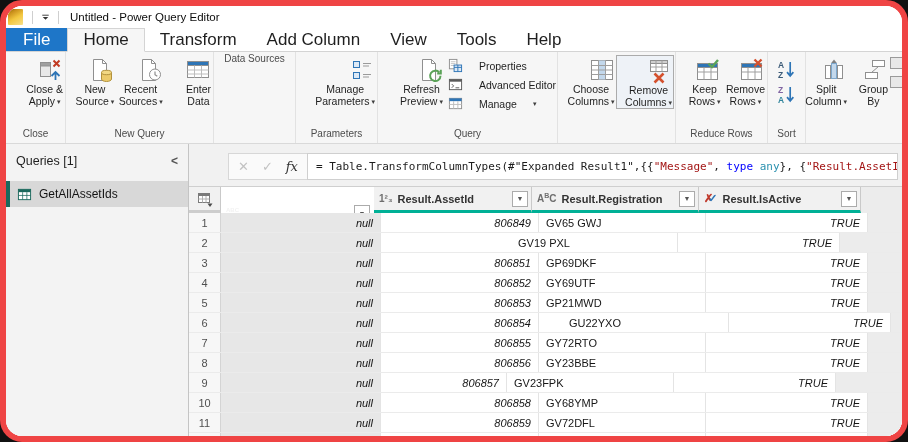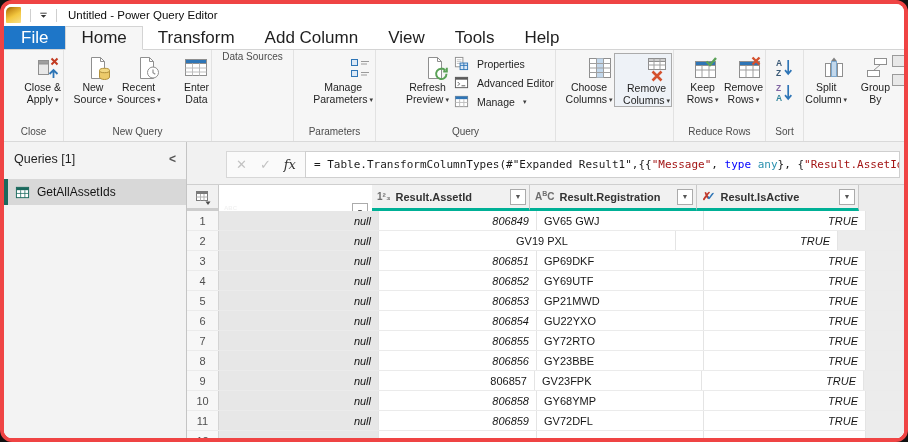--- a/index.html
+++ b/index.html
@@ -1,19 +1,19 @@
 <!DOCTYPE html>
 <html><head>
 <meta charset="utf-8">
 <style>
   html,body{margin:0;padding:0;background:#111;}
   *{box-sizing:border-box;}
   .window{
-    width:908px;height:442px;background:#fff;border:4px solid #ef4444;
-    border-radius:12px;overflow:hidden;position:relative;
+    width:908px;height:442px;background:#fff;border:6px solid #ef4444;
+    border-radius:22px;overflow:hidden;position:relative;
     font-family:"Liberation Sans",sans-serif;-webkit-font-smoothing:antialiased;
   }
   
   .titlebar{height:22px;display:flex;align-items:center;background:#fff;}
   .app-icon{width:15px;height:16px;margin:0 4px 0 2px;flex:none;
     background:linear-gradient(150deg,#8a5a00 0%,#c98f1b 22%,#f3c73f 55%,#f8e08a 100%);
     border-radius:5px 1px 1px 1px;}
   .tsep{width:1px;height:13px;background:#cfcfcf;margin:0 5px;flex:none;}
   .qat{width:15px;height:15px;display:flex;align-items:center;justify-content:center;flex:none;}
   .qat svg{width:11px;height:11px;}
@@ -37,21 +37,21 @@
   .rgroup[data-name="ribbon-group-transform"]{flex:1;border-right:none;}
   .rrow{flex:1;display:flex;align-items:stretch;justify-content:center;padding:3px 1px 0;}
   .rglabel{height:16px;line-height:14px;text-align:center;font-size:10px;color:#4c4c4c;white-space:nowrap;}
   .rbtn{flex:1;display:flex;flex-direction:column;align-items:flex-end;padding:2px 1px 0;min-width:0;}
   .rbtn.hl{border:1px solid #ababab;background:#eef2f7;}
   .ricon{width:26px;height:26px;display:block;margin-bottom:1px;flex:none;}
   .ricon svg{width:26px;height:26px;display:block;}
   .rlab{font-size:10.5px;line-height:11.5px;color:#1f1f1f;text-align:center;white-space:nowrap;}
   .dd{font-size:7px;color:#3c3c3c;vertical-align:1px;}
   .sstack{display:flex;flex-direction:column;justify-content:flex-start;padding:3px 0 0 4px;gap:4px;}
-  .sbtn{display:flex;align-items:center;gap:8px;font-size:10.5px;color:#1f1f1f;white-space:nowrap;}
+  .sbtn{display:flex;align-items:center;gap:16px;font-size:10.5px;color:#1f1f1f;white-space:nowrap;}
   .sicon{width:15px;height:15px;flex:none;}
   .sicon svg{width:15px;height:15px;display:block;}
   .sortstack{display:flex;flex-direction:column;gap:5px;padding-top:4px;align-items:center;flex:1;}
   .sortbtn{width:24px;height:20px;display:flex;align-items:center;justify-content:center;}
   .sicon16{width:19px;height:19px;}
   .sicon16 svg{width:19px;height:19px;display:block;}
   .ribbon-sliver{width:12px;flex:none;display:flex;flex-direction:column;gap:7px;padding-top:5px;overflow:hidden;}
   .sliv{width:16px;height:12px;background:#e8e8e8;border:1px solid #9a9a9a;flex:none;}
   
   .content{display:flex;height:300px;background:#f1f1f1;}
@@ -509,21 +509,21 @@
               <div class="gc selcol" data-name="cell-message" style="width: 160px; justify-content: flex-end; font-style: italic;">null</div>
               <div class="gc" data-name="cell-result-assetid" style="width: 158px; justify-content: flex-end; font-style: italic; padding-left: 48px;">806853</div>
               <div class="gc" data-name="cell-result-registration" style="width: 167px; justify-content: flex-start;">GP21MWD</div>
               <div class="gc" data-name="cell-result-isactive" style="width: 162px; justify-content: flex-end; font-style: italic;">TRUE</div>
               <div class="gc-fill" data-name="row-filler"></div>
             </div>
             <div class="grow" data-name="table-row">
               <div class="gc-num" data-name="row-number">6</div>
               <div class="gc selcol" data-name="cell-message" style="width: 160px; justify-content: flex-end; font-style: italic;">null</div>
               <div class="gc" data-name="cell-result-assetid" style="width: 158px; justify-content: flex-end; font-style: italic;">806854</div>
-              <div class="gc" data-name="cell-result-registration" style="width: 167px; justify-content: flex-start;">GU22YXO</div>
+              <div class="gc" data-name="cell-result-registration" style="width: 167px; justify-content: flex-start; margin-left: 23px;">GU22YXO</div>
               <div class="gc" data-name="cell-result-isactive" style="width: 162px; justify-content: flex-end; font-style: italic;">TRUE</div>
               <div class="gc-fill" data-name="row-filler"></div>
             </div>
             <div class="grow" data-name="table-row">
               <div class="gc-num" data-name="row-number">7</div>
               <div class="gc selcol" data-name="cell-message" style="width: 160px; justify-content: flex-end; font-style: italic;">null</div>
               <div class="gc" data-name="cell-result-assetid" style="width: 158px; justify-content: flex-end; font-style: italic;">806855</div>
               <div class="gc" data-name="cell-result-registration" style="width: 167px; justify-content: flex-start;">GY72RTO</div>
               <div class="gc" data-name="cell-result-isactive" style="width: 162px; justify-content: flex-end; font-style: italic;">TRUE</div>
               <div class="gc-fill" data-name="row-filler"></div>
@@ -532,21 +532,21 @@
               <div class="gc-num" data-name="row-number">8</div>
               <div class="gc selcol" data-name="cell-message" style="width: 160px; justify-content: flex-end; font-style: italic;">null</div>
               <div class="gc" data-name="cell-result-assetid" style="width: 158px; justify-content: flex-end; font-style: italic;">806856</div>
               <div class="gc" data-name="cell-result-registration" style="width: 167px; justify-content: flex-start;">GY23BBE</div>
               <div class="gc" data-name="cell-result-isactive" style="width: 162px; justify-content: flex-end; font-style: italic;">TRUE</div>
               <div class="gc-fill" data-name="row-filler"></div>
             </div>
             <div class="grow" data-name="table-row">
               <div class="gc-num" data-name="row-number">9</div>
               <div class="gc selcol" data-name="cell-message" style="width: 160px; justify-content: flex-end; font-style: italic;">null</div>
-              <div class="gc" data-name="cell-result-assetid" style="width: 156px; justify-content: flex-end; ">806857</div>
+              <div class="gc" data-name="cell-result-assetid" style="width: 126px; justify-content: flex-end; font-style: italic;">806857</div>
               <div class="gc" data-name="cell-result-registration" style="width: 167px; justify-content: flex-start;">GV23FPK</div>
               <div class="gc" data-name="cell-result-isactive" style="width: 162px; justify-content: flex-end; font-style: italic;">TRUE</div>
               <div class="gc-fill" data-name="row-filler"></div>
             </div>
             <div class="grow" data-name="table-row">
               <div class="gc-num" data-name="row-number">10</div>
               <div class="gc selcol" data-name="cell-message" style="width: 160px; justify-content: flex-end; font-style: italic;">null</div>
               <div class="gc" data-name="cell-result-assetid" style="width: 158px; justify-content: flex-end; font-style: italic;">806858</div>
               <div class="gc" data-name="cell-result-registration" style="width: 167px; justify-content: flex-start;">GY68YMP</div>
               <div class="gc" data-name="cell-result-isactive" style="width: 162px; justify-content: flex-end; font-style: italic;">TRUE</div>

